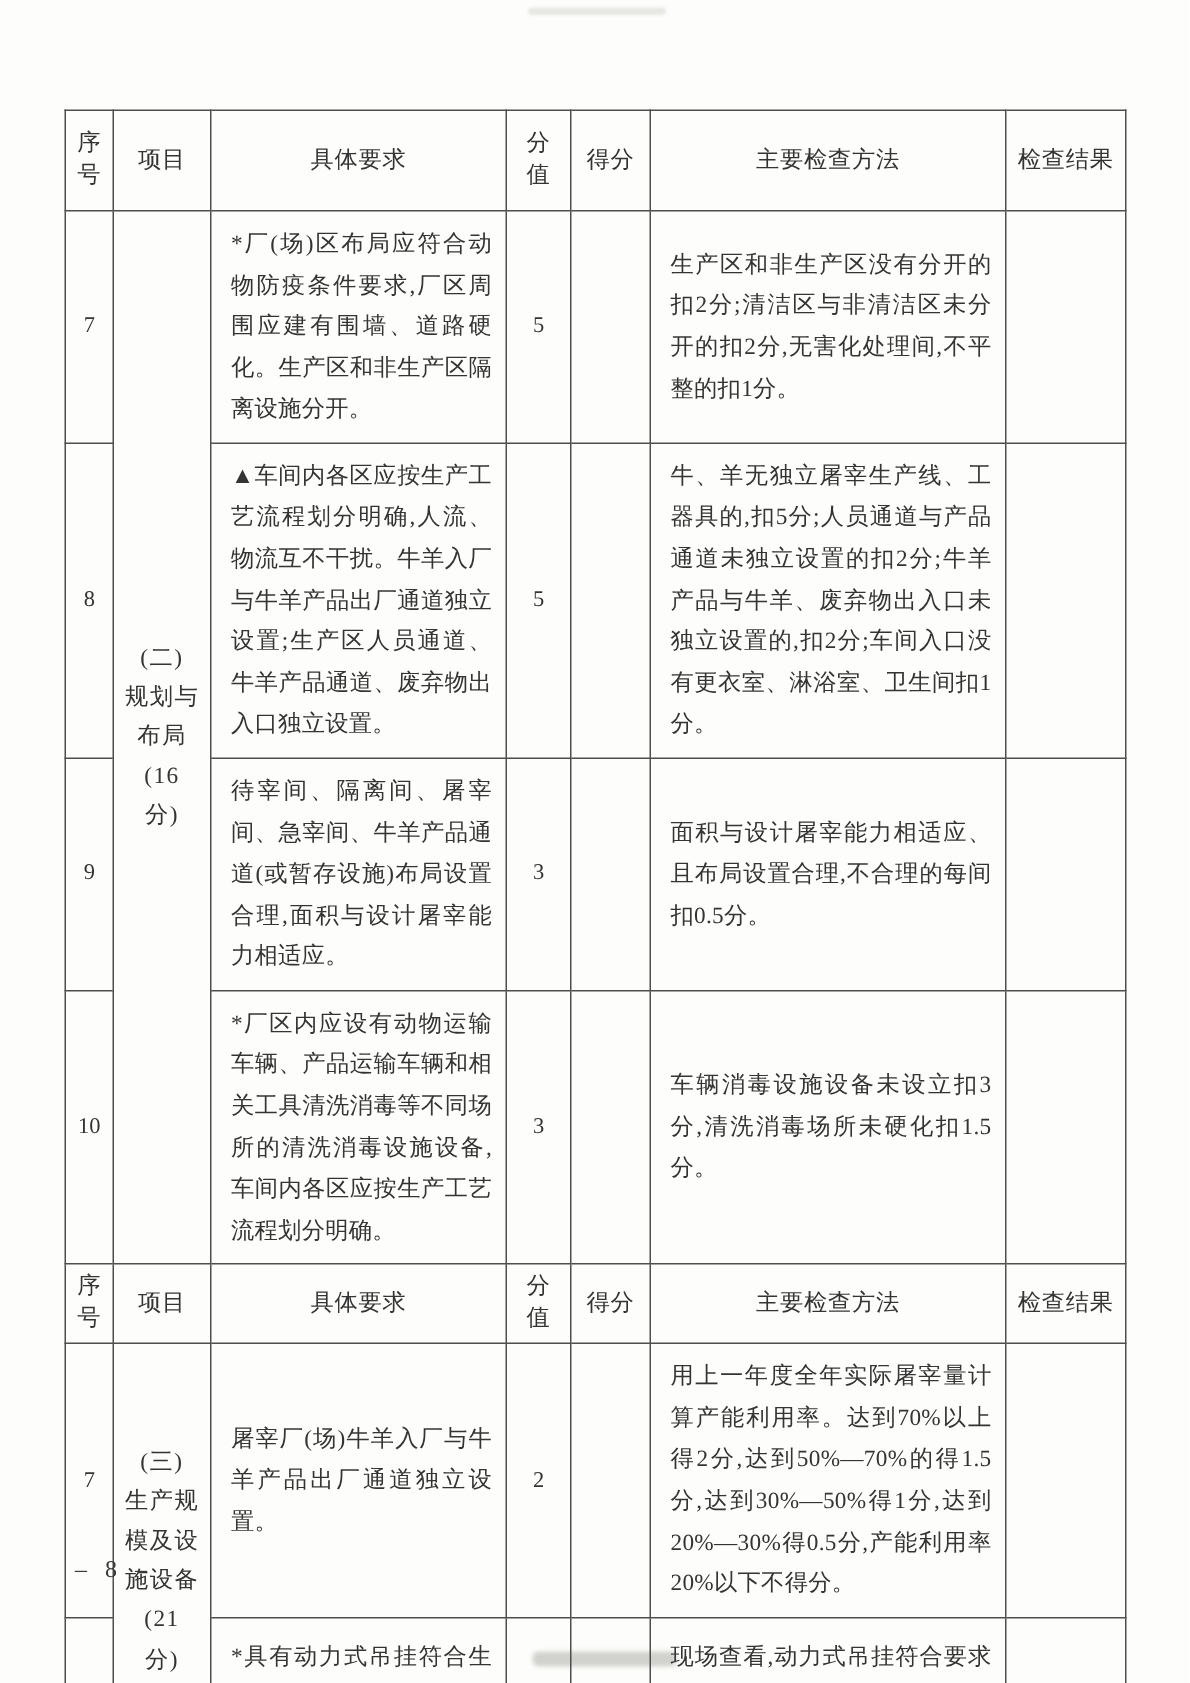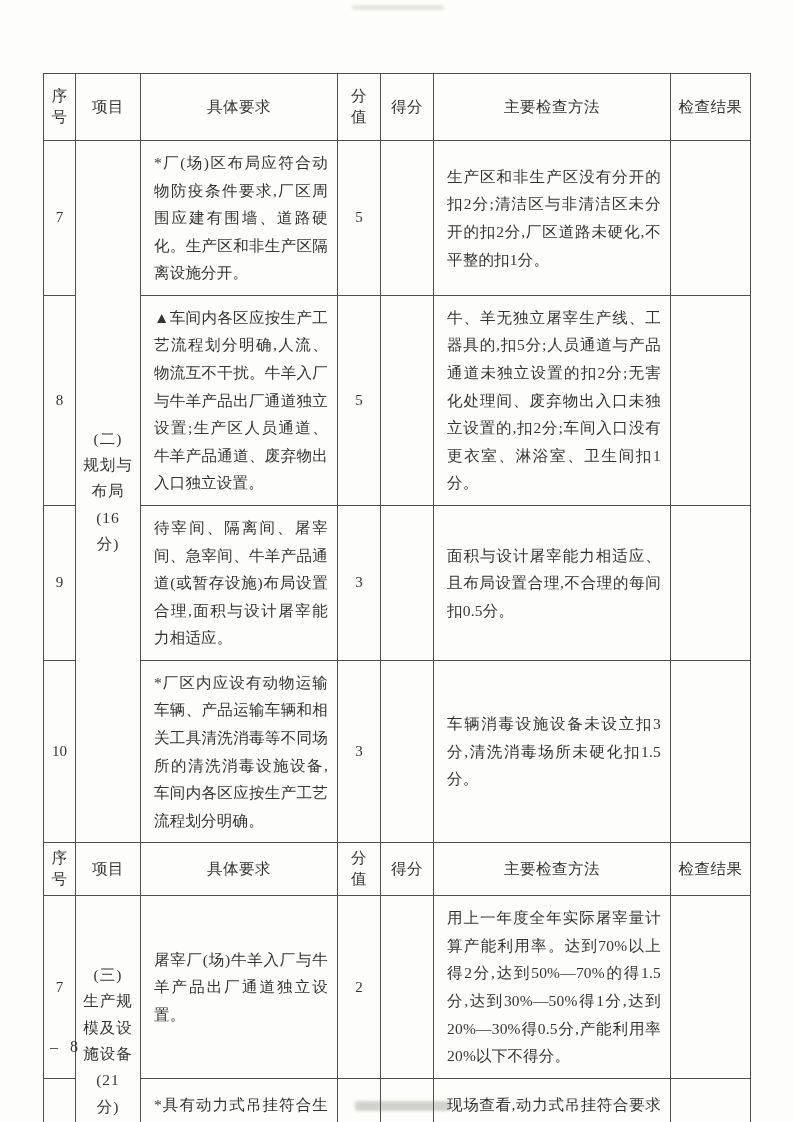--- a/index.html
+++ b/index.html
@@ -102,30 +102,30 @@
       <tr class="row-7">
         <td class="cell-no">7</td>
         <td class="cell-item" rowspan="4">(二)
 规划与
 布局
 (16
 分)</td>
         <td class="cell-req">*厂(场)区布局应符合动物防疫条件要求,厂区周围应建有围墙、道路硬化。生产区和非生产区隔离设施分开。</td>
         <td class="cell-score">5</td>
         <td class="cell-points"></td>
-        <td class="cell-method">生产区和非生产区没有分开的扣2分;清洁区与非清洁区未分开的扣2分,厂区道路未硬化,不平整的扣1分。</td>
+        <td class="cell-method">生产区和非生产区没有分开的扣2分;清洁区与非清洁区未分开的扣2分,无害化处理间,不平整的扣1分。</td>
         <td class="cell-result"></td>
       </tr>
 
       <tr class="row-8">
         <td class="cell-no">8</td>
         <td class="cell-req">▲车间内各区应按生产工艺流程划分明确,人流、物流互不干扰。牛羊入厂与牛羊产品出厂通道独立设置;生产区人员通道、牛羊产品通道、废弃物出入口独立设置。</td>
         <td class="cell-score">5</td>
         <td class="cell-points"></td>
-        <td class="cell-method">牛、羊无独立屠宰生产线、工器具的,扣5分;人员通道与产品通道未独立设置的扣2分;无害化处理间、废弃物出入口未独立设置的,扣2分;车间入口没有更衣室、淋浴室、卫生间扣1分。</td>
+        <td class="cell-method">牛、羊无独立屠宰生产线、工器具的,扣5分;人员通道与产品通道未独立设置的扣2分;牛羊产品与牛羊、废弃物出入口未独立设置的,扣2分;车间入口没有更衣室、淋浴室、卫生间扣1分。</td>
         <td class="cell-result"></td>
       </tr>
 
       <tr class="row-9">
         <td class="cell-no">9</td>
         <td class="cell-req">待宰间、隔离间、屠宰间、急宰间、牛羊产品通道(或暂存设施)布局设置合理,面积与设计屠宰能力相适应。</td>
         <td class="cell-score">3</td>
         <td class="cell-points"></td>
         <td class="cell-method">面积与设计屠宰能力相适应、且布局设置合理,不合理的每间扣0.5分。</td>
         <td class="cell-result"></td>

